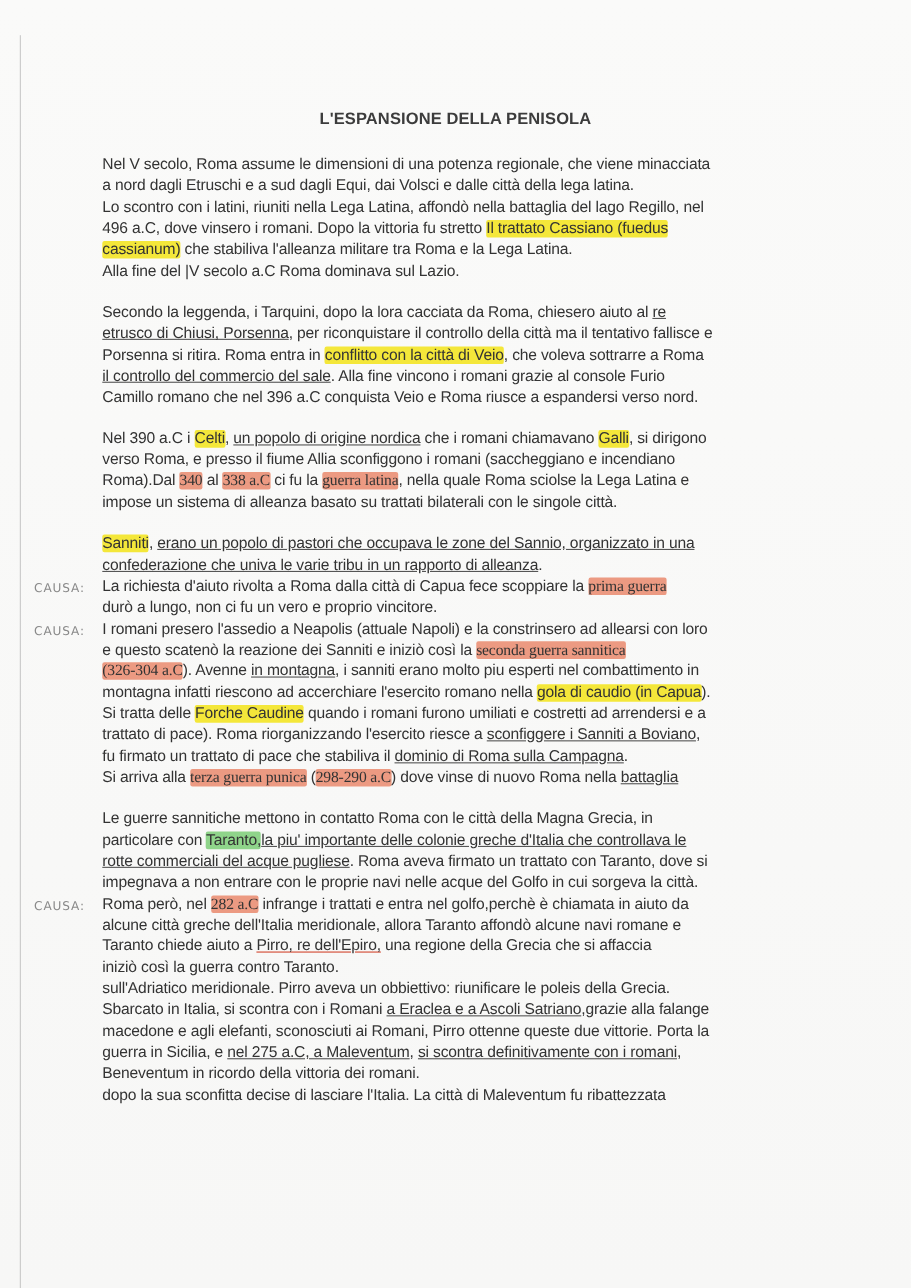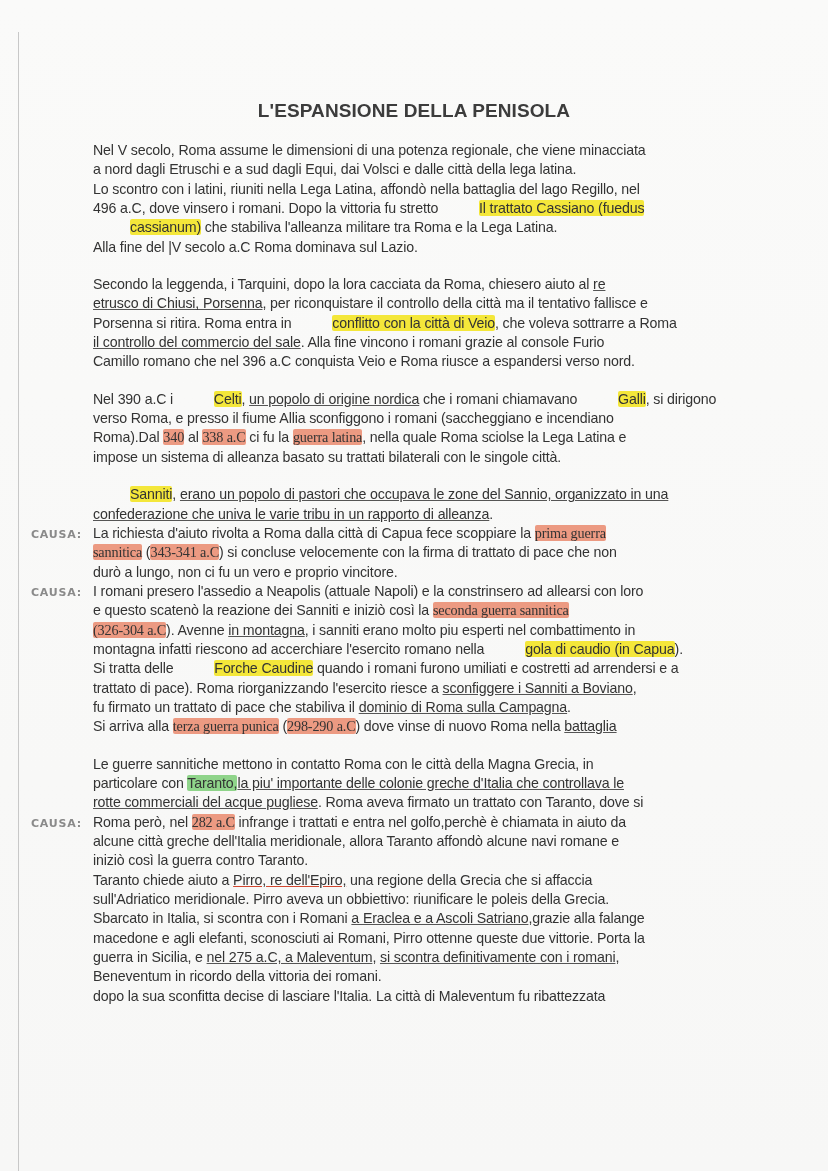--- a/index.html
+++ b/index.html
@@ -13,40 +13,40 @@
   .page {
     position: absolute; left: 0; top: 0; width: 828px; height: 1171px;
     background: linear-gradient(180deg, #fafaf9 0%, #f7f7f6 100%);
   }
   .margin-line {
     position: absolute; left: 18px; top: 32px; width: 1px; height: 1139px;
     background: #c8c8c8;
   }
   .title {
     position: absolute; left: 0; top: 100px; width: 828px;
-    text-align: center; font-weight: bold; font-size: 19px;
+    text-align: center; font-weight: bold; font-size: 15px;
     letter-spacing: 0.1px; color: #3c3c3c;
   }
   .body-text {
     position: absolute; left: 93px; top: 141px; width: 680px;
     font-size: 14.2px; line-height: 19.35px; letter-spacing: -0.15px;
     color: #333;
   }
   .para { margin: 0; }
   .gap { height: 18px; }
   .line { white-space: nowrap; display: block; position: relative; }
-  .hl-y { background: #f4e73a; border-radius: 2px; margin-left: 37px; }
+  .hl-y { background: #f4e73a; border-radius: 2px; }
   .hl-r { background: #ec9a82; border-radius: 2px; font-family: Liberation Serif, serif; }
   .hl-g { background: #8fd48a; border-radius: 2px; }
   .ul { text-decoration: underline; text-decoration-color: #555; }
   .ul-red { text-decoration: underline; text-decoration-color: #d2472f; }
   .causa {
     position: absolute; left: -62px; top: 1px;
     font-size: 11px; color: #8a8a8a; letter-spacing: 0.8px;
-    font-family: "DejaVu Sans", sans-serif; font-weight: bold; text-align: center;
+    font-family: "DejaVu Sans", sans-serif; font-weight: normal; text-align: center;
   }
 </style>
 </head>
 <body>
 
 <div class="page">
   <div class="margin-line"></div>
   <div class="title">L'ESPANSIONE DELLA PENISOLA</div>
   <div class="body-text" id="body-text">
       <div class="para">
@@ -70,40 +70,40 @@
         <span class="line"><span>Nel 390 a.C i </span><span class="hl-y">Celti</span><span>, </span><span class="ul">un popolo di origine nordica</span><span> che i romani chiamavano </span><span class="hl-y">Galli</span><span>, si dirigono</span></span>
         <span class="line"><span>verso Roma, e presso il fiume Allia sconfiggono i romani (saccheggiano e incendiano</span></span>
         <span class="line"><span>Roma).Dal </span><span class="hl-r">340</span><span> al </span><span class="hl-r">338 a.C</span><span> ci fu la </span><span class="hl-r">guerra latina</span><span>, nella quale Roma sciolse la Lega Latina e</span></span>
         <span class="line"><span>impose un sistema di alleanza basato su trattati bilaterali con le singole città.</span></span>
       </div>
       <div class="gap"></div>
       <div class="para">
         <span class="line"><span class="hl-y">Sanniti</span><span>, </span><span class="ul">erano un popolo di pastori che occupava le zone del Sannio, organizzato in una</span></span>
         <span class="line"><span class="ul">confederazione che univa le varie tribu in un rapporto di alleanza</span><span>.</span></span>
         <span class="line"><span>La richiesta d'aiuto rivolta a Roma dalla città di Capua fece scoppiare la </span><span class="hl-r">prima guerra</span><span class="causa">CAUSA:</span></span>
-        <span class="line"><span class="hl-r">sannitica</span><span> (</span><span class="hl-r">343-341 a.C</span><span>) si concluse velocemente con la firma di trattato di pace che non</span></span>
         <span class="line"><span>durò a lungo, non ci fu un vero e proprio vincitore.</span></span>
         <span class="line"><span>I romani presero l'assedio a Neapolis (attuale Napoli) e la constrinsero ad allearsi con loro</span><span class="causa">CAUSA:</span></span>
         <span class="line"><span>e questo scatenò la reazione dei Sanniti e iniziò così la </span><span class="hl-r">seconda guerra sannitica</span></span>
         <span class="line"><span class="hl-r">(326-304 a.C</span><span>). Avenne </span><span class="ul">in montagna</span><span>, i sanniti erano molto piu esperti nel combattimento in</span></span>
         <span class="line"><span>montagna infatti riescono ad accerchiare l'esercito romano nella </span><span class="hl-y">gola di caudio (in Capua</span><span>).</span></span>
         <span class="line"><span>Si tratta delle </span><span class="hl-y">Forche Caudine</span><span> quando i romani furono umiliati e costretti ad arrendersi e a</span></span>
         <span class="line"><span>trattato di pace). Roma riorganizzando l'esercito riesce a </span><span class="ul">sconfiggere i Sanniti a Boviano</span><span>,</span></span>
         <span class="line"><span>fu firmato un trattato di pace che stabiliva il </span><span class="ul">dominio di Roma sulla Campagna</span><span>.</span></span>
         <span class="line"><span>Si arriva alla </span><span class="hl-r">terza guerra punica</span><span> (</span><span class="hl-r">298-290 a.C</span><span>) dove vinse di nuovo Roma nella </span><span class="ul">battaglia</span></span>
       </div>
       <div class="gap"></div>
       <div class="para">
         <span class="line"><span>Le guerre sannitiche mettono in contatto Roma con le città della Magna Grecia, in</span></span>
         <span class="line"><span>particolare con </span><span class="hl-g">Taranto,</span><span class="ul">la piu' importante delle colonie greche d'Italia che controllava le</span></span>
         <span class="line"><span class="ul">rotte commerciali del acque pugliese</span><span>. Roma aveva firmato un trattato con Taranto, dove si</span></span>
+        <span class="line"><span>impegnava a non entrare con le proprie navi nelle acque del Golfo in cui sorgeva la città.</span></span>
         <span class="line"><span>Roma però, nel </span><span class="hl-r">282 a.C</span><span> infrange i trattati e entra nel golfo,perchè è chiamata in aiuto da</span><span class="causa">CAUSA:</span></span>
         <span class="line"><span>alcune città greche dell'Italia meridionale, allora Taranto affondò alcune navi romane e</span></span>
+        <span class="line"><span>Taranto chiede aiuto a </span><span class="ul-red">Pirro, re dell'Epiro,</span><span> una regione della Grecia che si affaccia</span></span>
         <span class="line"><span>iniziò così la guerra contro Taranto.</span></span>
-        <span class="line"><span>Taranto chiede aiuto a </span><span class="ul-red">Pirro, re dell'Epiro,</span><span> una regione della Grecia che si affaccia</span></span>
         <span class="line"><span>sull'Adriatico meridionale. Pirro aveva un obbiettivo: riunificare le poleis della Grecia.</span></span>
         <span class="line"><span>Sbarcato in Italia,  si scontra con i Romani </span><span class="ul">a Eraclea e a Ascoli Satriano</span><span>,grazie alla falange</span></span>
         <span class="line"><span>macedone e agli elefanti, sconosciuti ai Romani, Pirro ottenne queste due vittorie. Porta la</span></span>
         <span class="line"><span>guerra in Sicilia, e  </span><span class="ul">nel 275 a.C, a Maleventum</span><span>, </span><span class="ul">si scontra definitivamente con i romani</span><span>,</span></span>
         <span class="line"><span>Beneventum in ricordo della vittoria dei romani.</span></span>
         <span class="line"><span>dopo la sua sconfitta decise di lasciare l'Italia. La città di Maleventum fu ribattezzata</span></span>
       </div>
     </div>
 </div>
 

